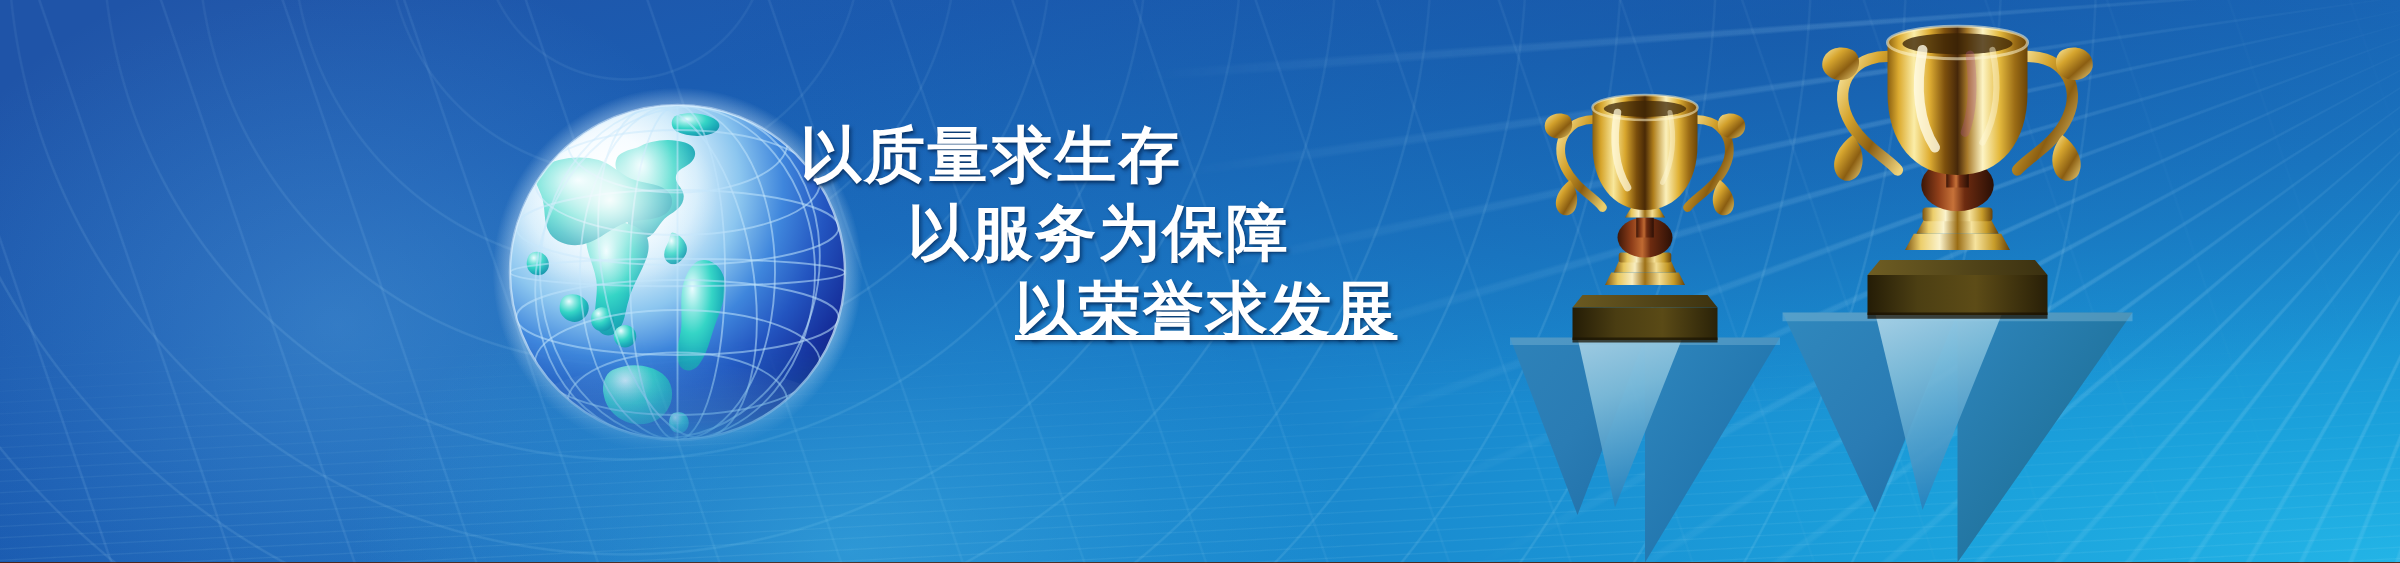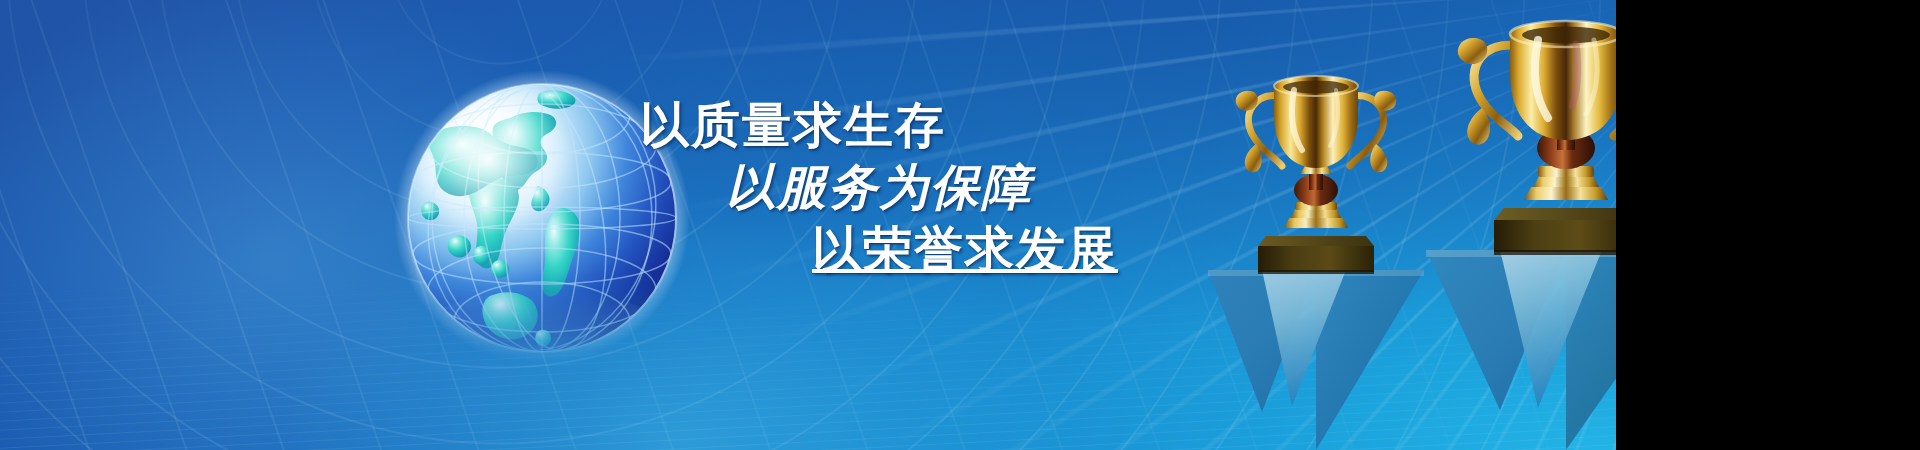--- a/index.html
+++ b/index.html
@@ -6,21 +6,21 @@
     margin: 0;
     padding: 0;
     background: #000;
   }
   body {
     font-family: "Liberation Sans", "DejaVu Sans", sans-serif;
   }
 
   #banner {
     position: relative;
-    width: 1616px;
+    width: 1920px;
     height: 450px;
     overflow: hidden;
     background: #c2410c;
   }
 
   
   .bg-base {
     position: absolute;
     inset: 0;
     background:
@@ -137,21 +137,21 @@
     font-size: 49px;
     line-height: 62px;
     font-weight: 700;
     letter-spacing: 2px;
     white-space: nowrap;
     text-shadow:
        2px 2px 3px rgba(4,36,80,0.55),
        0 1px 1px rgba(10,50,100,0.45);
   }
   .slogan-line.indent-1 { padding-left: 0px; }
-  .slogan-line.indent-2 { padding-left: 86px; font-style: italic; }
+  .slogan-line.indent-2 { padding-left: 86px; }
   .slogan-line.indent-3 { padding-left: 172px; text-decoration: underline; }
 
   
   .podium {
     position: absolute;
     z-index: 5;
   }
   .podium svg { display: block; overflow: visible; }
 
   #podium-left  { left: 1196px; top: 40px;  width: 240px; height: 410px; }

